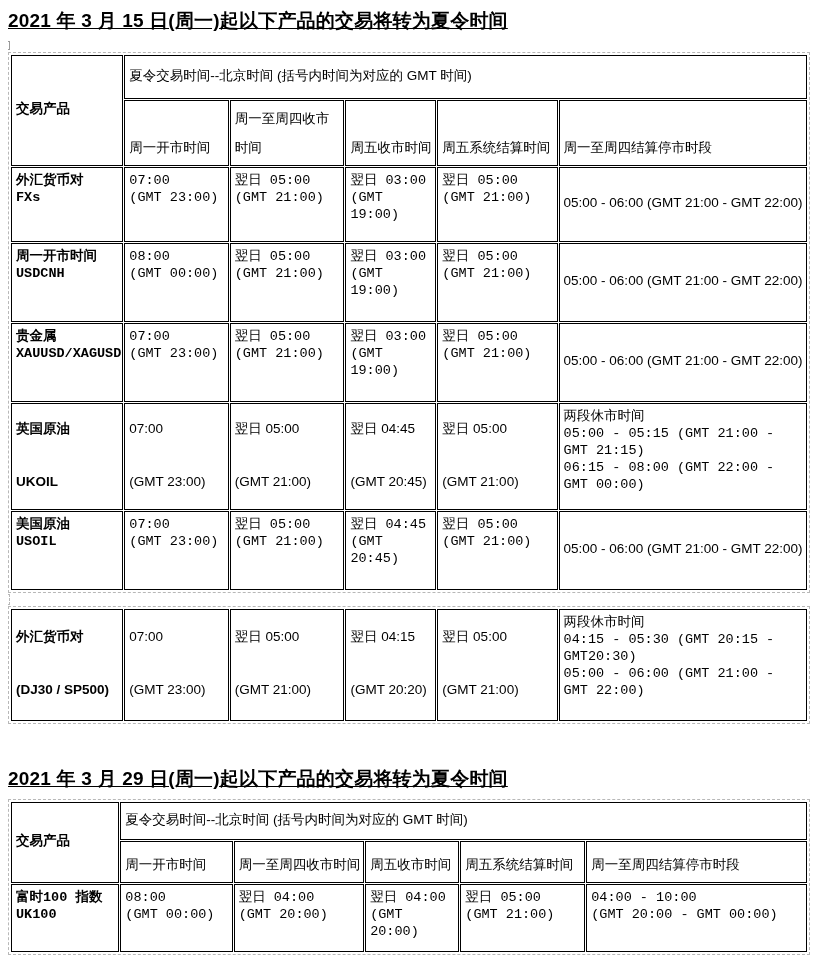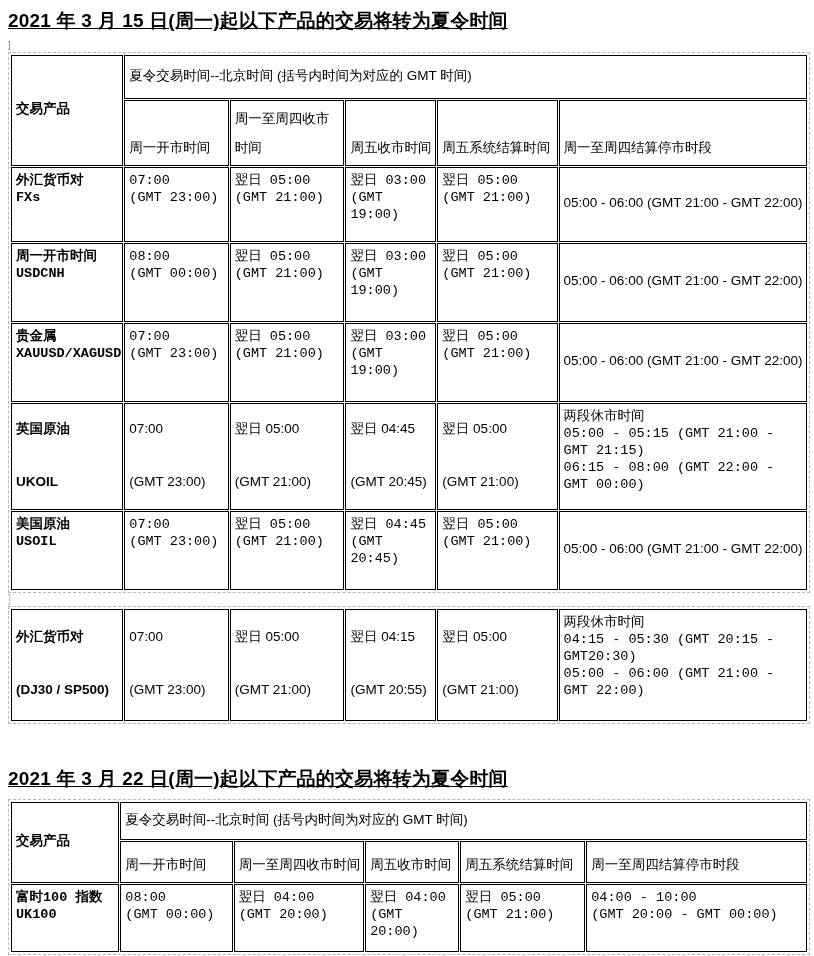--- a/index.html
+++ b/index.html
@@ -345,42 +345,42 @@
           </td>
     <td>
             <div class="cin ctr h110">
       <div class="ln">翌日 05:00</div>
       <div class="ln">(GMT 21:00)</div>
             </div>
           </td>
     <td>
             <div class="cin ctr h110">
       <div class="ln">翌日 04:15</div>
-      <div class="ln">(GMT 20:55)</div>
+      <div class="ln">(GMT 20:20)</div>
             </div>
           </td>
     <td>
             <div class="cin ctr h110">
       <div class="ln">翌日 05:00</div>
       <div class="ln">(GMT 21:00)</div>
             </div>
           </td>
     <td>
             <div class="cin sb h110">
       <div class="ln">两段休市时间</div>
       <div class="ln">04:15 - 05:30 (GMT 20:15 - GMT20:30)</div>
       <div class="ln">05:00 - 06:00 (GMT 21:00 - GMT 22:00)</div>
             </div>
           </td>
   </tr>
 </tbody>
     </table>
 </div>
 
-<div class="title title2">2021 年 3 月 22 日(周一)起以下产品的交易将转为夏令时间</div>
+<div class="title title2">2021 年 3 月 29 日(周一)起以下产品的交易将转为夏令时间</div>
 
 <div class="twrap">
 <table>
   <colgroup>
     <col style="width:13.7%">
         <col style="width:14.2%">
         <col style="width:16.5%">
     <col style="width:11.9%">
         <col style="width:15.8%">
         <col style="width:27.9%">

